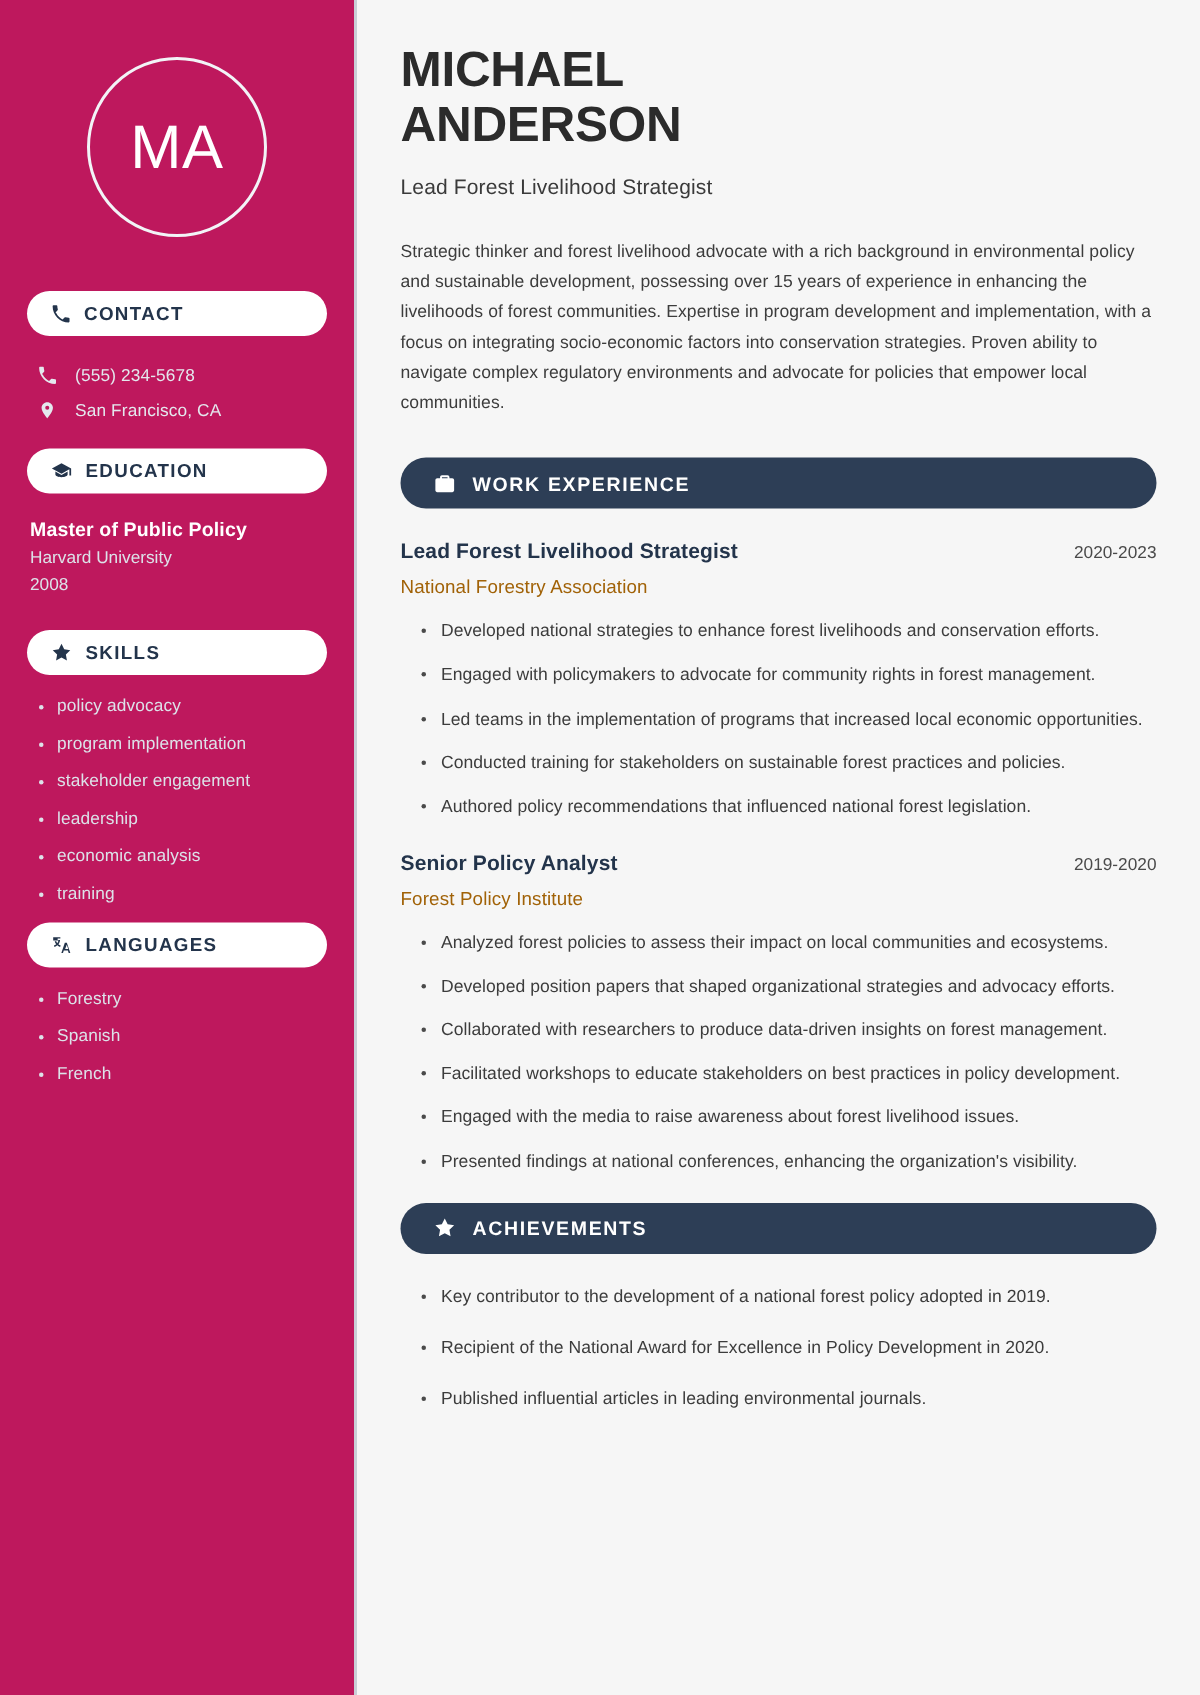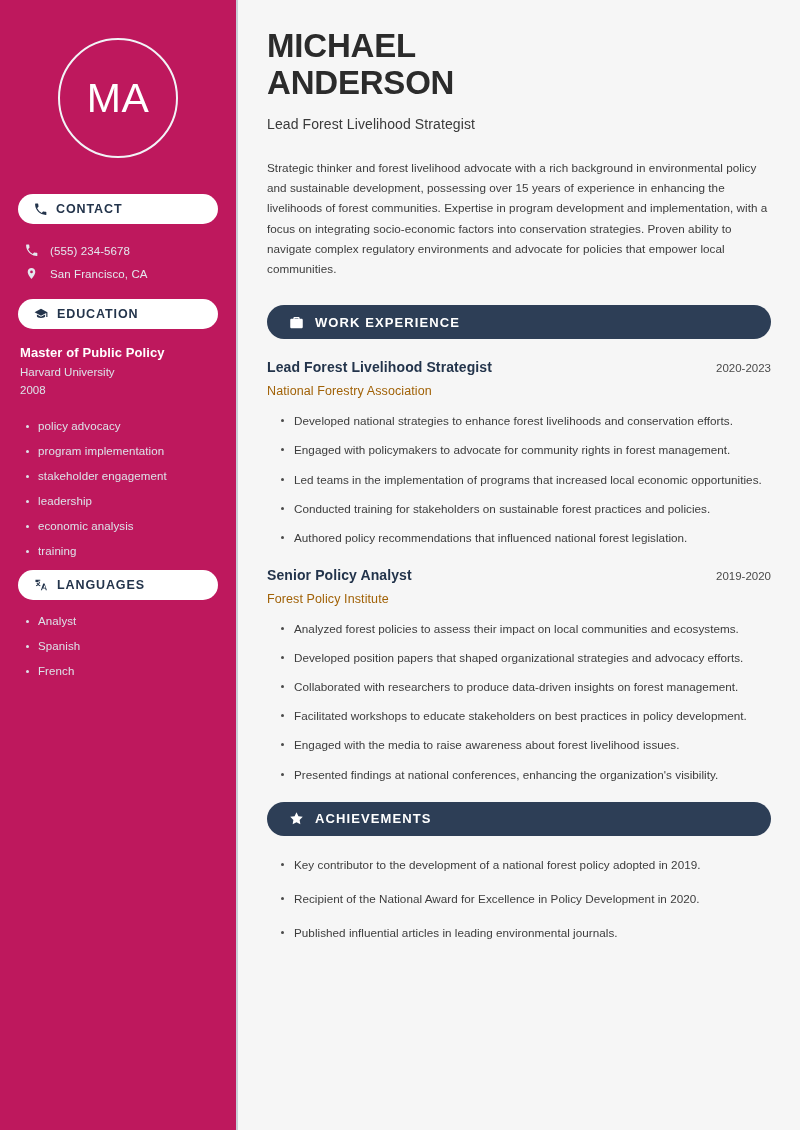--- a/index.html
+++ b/index.html
@@ -287,20 +287,28 @@
             </svg>
         </span>
         <span class="pill-label">EDUCATION</span>
       </div>
       <div class="edu-degree">Master of Public Policy</div>
       <div class="edu-school">Harvard University</div>
       <div class="edu-year">2008</div>
     </section>
 
     <section class="sb-section" style="margin-top:24px">
+      <div class="pill">
+        <span class="ico">
+          <svg width="14" height="14" viewBox="0 0 24 24" fill="#23344b">
+              <path d="M12 2l3.1 6.3 6.9 1-5 4.9 1.2 6.9L12 17.8 5.8 21.1 7 14.2 2 9.3l6.9-1L12 2z"></path>
+            </svg>
+        </span>
+        <span class="pill-label">SKILLS</span>
+      </div>
       <ul class="sb-list">
         <li>policy advocacy</li>
         <li>program implementation</li>
         <li>stakeholder engagement</li>
         <li>leadership</li>
         <li>economic analysis</li>
         <li>training</li>
       </ul>
     </section>
 
@@ -308,21 +316,21 @@
       <div class="pill">
         <span class="ico">
           <svg width="14" height="14" viewBox="0 0 24 24" fill="#23344b">
               <path d="M2.5 3h8.2v1.7H7.6v1.6h2.8c-.2 2-.9 3.6-2 4.9 .8.6 1.7 1.1 2.7 1.4l-.7 1.6c-1.2-.4-2.3-1-3.2-1.8-.9.8-2 1.4-3.2 1.8L3.3 12.6c1-.3 1.9-.8 2.7-1.4-.8-.9-1.4-2-1.8-3.2l1.6-.5c.3.9.8 1.7 1.3 2.4 .7-.9 1.2-1.9 1.4-3.1H2.5V3z"></path>
               <path d="M15.8 9.4h2.3l4 11.6h-1.9l-.9-2.8h-4.7l-.9 2.8h-1.9l4-11.6zm.4 7.1h3.5L18 11.8l-1.8 4.7z"></path>
             </svg>
         </span>
         <span class="pill-label">LANGUAGES</span>
       </div>
       <ul class="sb-list">
-        <li>Analyst</li>
+        <li>Forestry</li>
         <li>Spanish</li>
         <li>French</li>
       </ul>
     </section>
 
   </aside>
 
   <main class="main">
 
     <h1 class="name">

